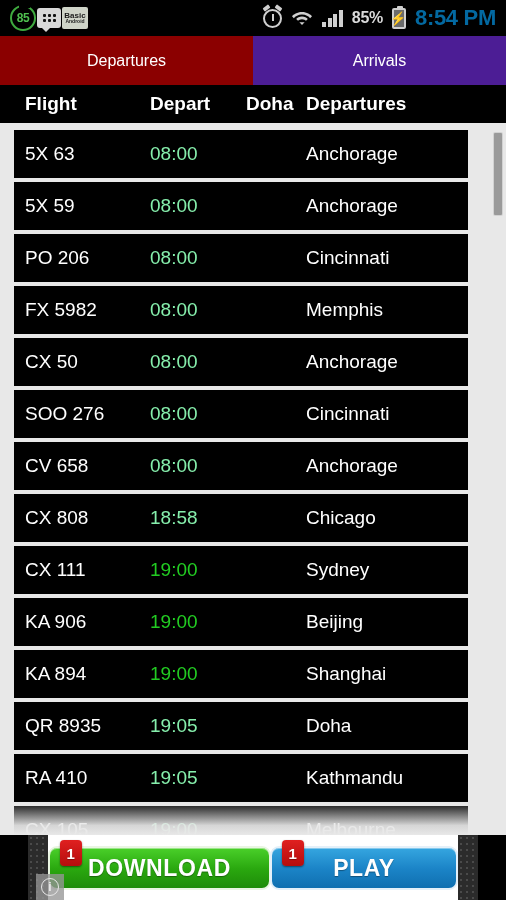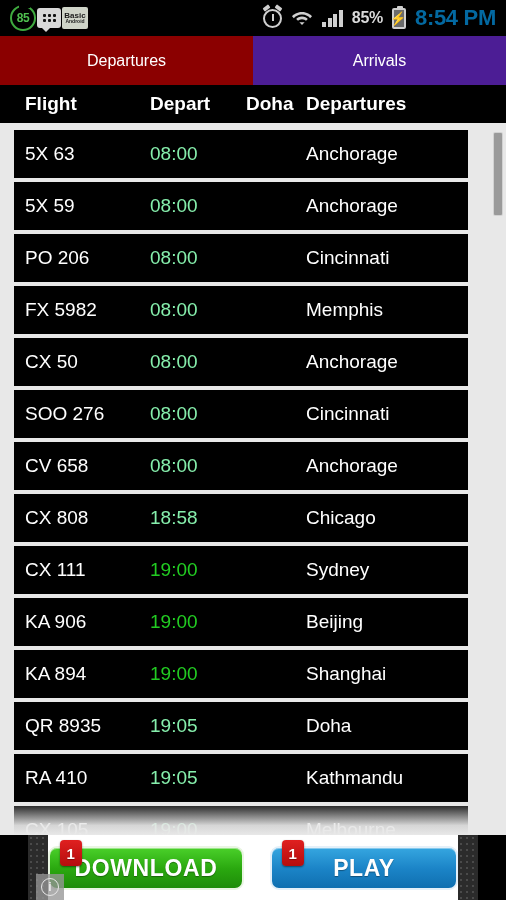--- a/index.html
+++ b/index.html
@@ -171,21 +171,21 @@
     background:#ffffff;
   }
   .ad-btn {
     position:absolute; top:11px; height:44px; border-radius:9px;
     display:flex; align-items:center; justify-content:center;
     color:#ffffff; font-size:23px; font-weight:bold; letter-spacing:0.6px;
     cursor:pointer; user-select:none;
     text-shadow:0 1px 1px rgba(0,0,0,0.35);
   }
   .ad-download {
-    left:0px; width:196px;
+    left:0px; width:223px;
     background:linear-gradient(to bottom,#4ad02a 0%,#2aa80f 52%,#1e8c09 100%);
     border:2px solid #e9f5e2;
     box-shadow:inset 0 1px 0 rgba(255,255,255,0.45);
   }
   .ad-play {
     left:222px; width:188px;
     background:linear-gradient(to bottom,#35a6e0 0%,#1b84c7 52%,#0f6fb0 100%);
     border:2px solid #e4f0f9;
     box-shadow:inset 0 1px 0 rgba(255,255,255,0.4);
   }

